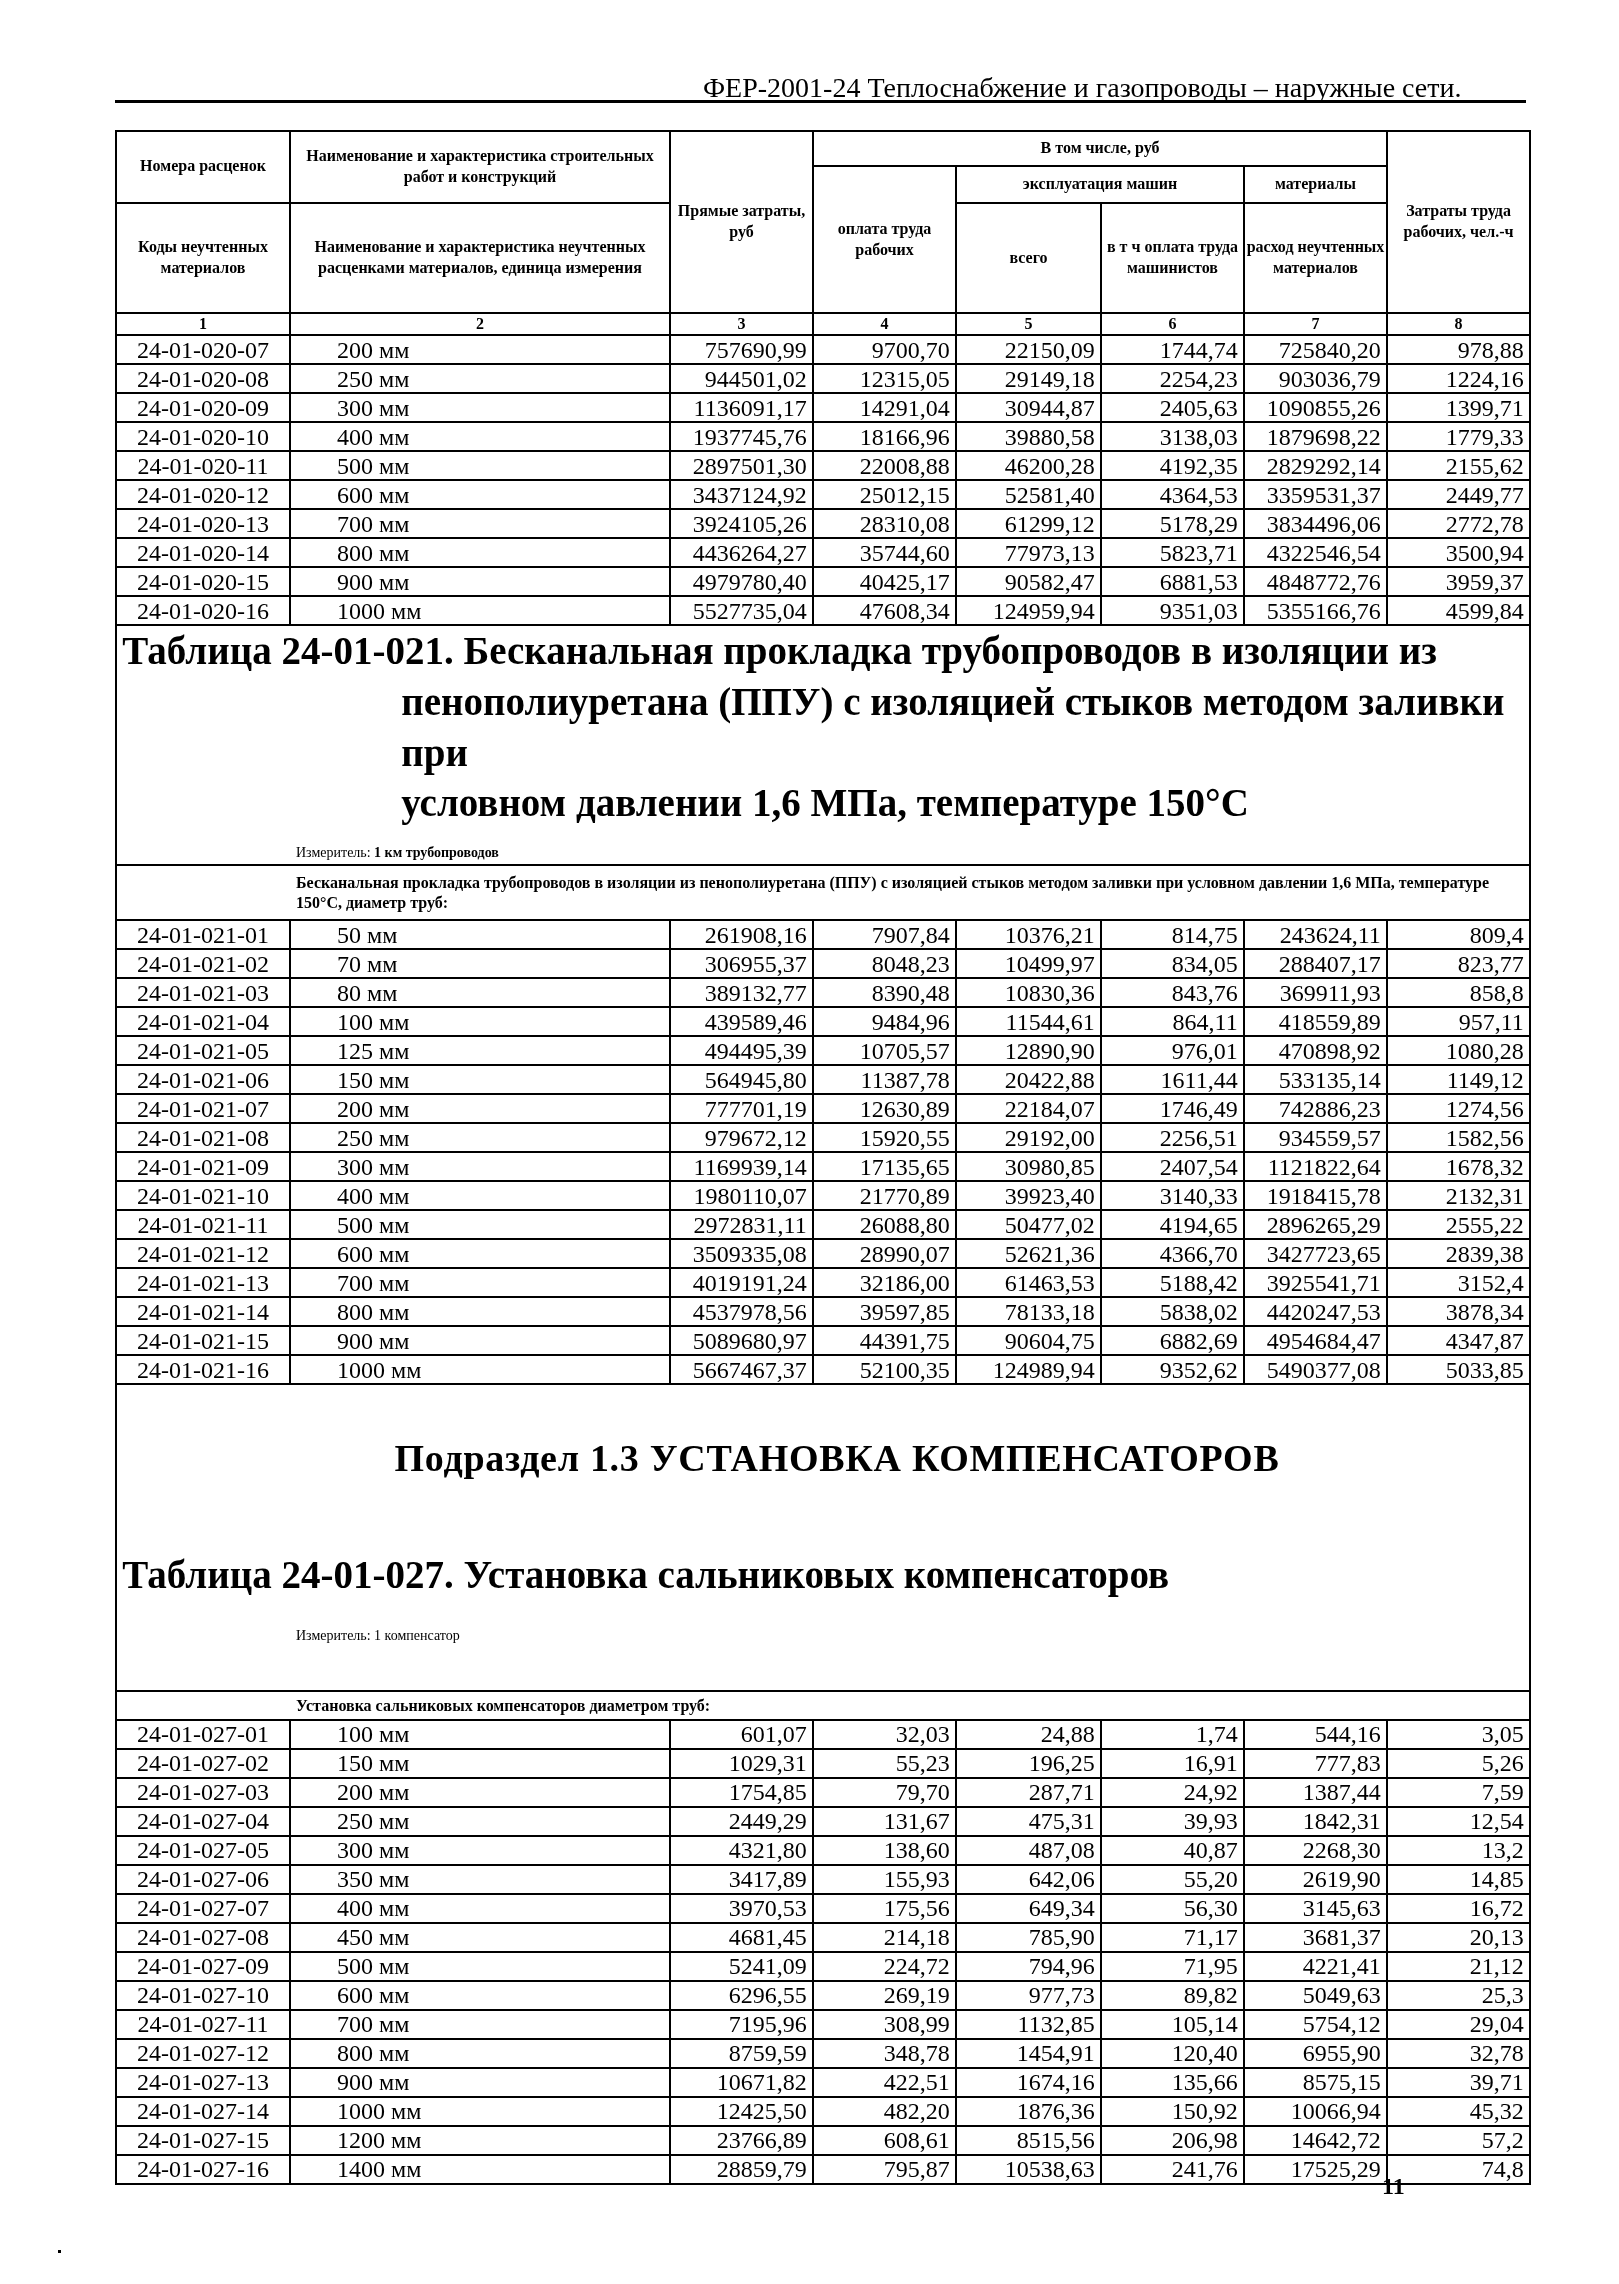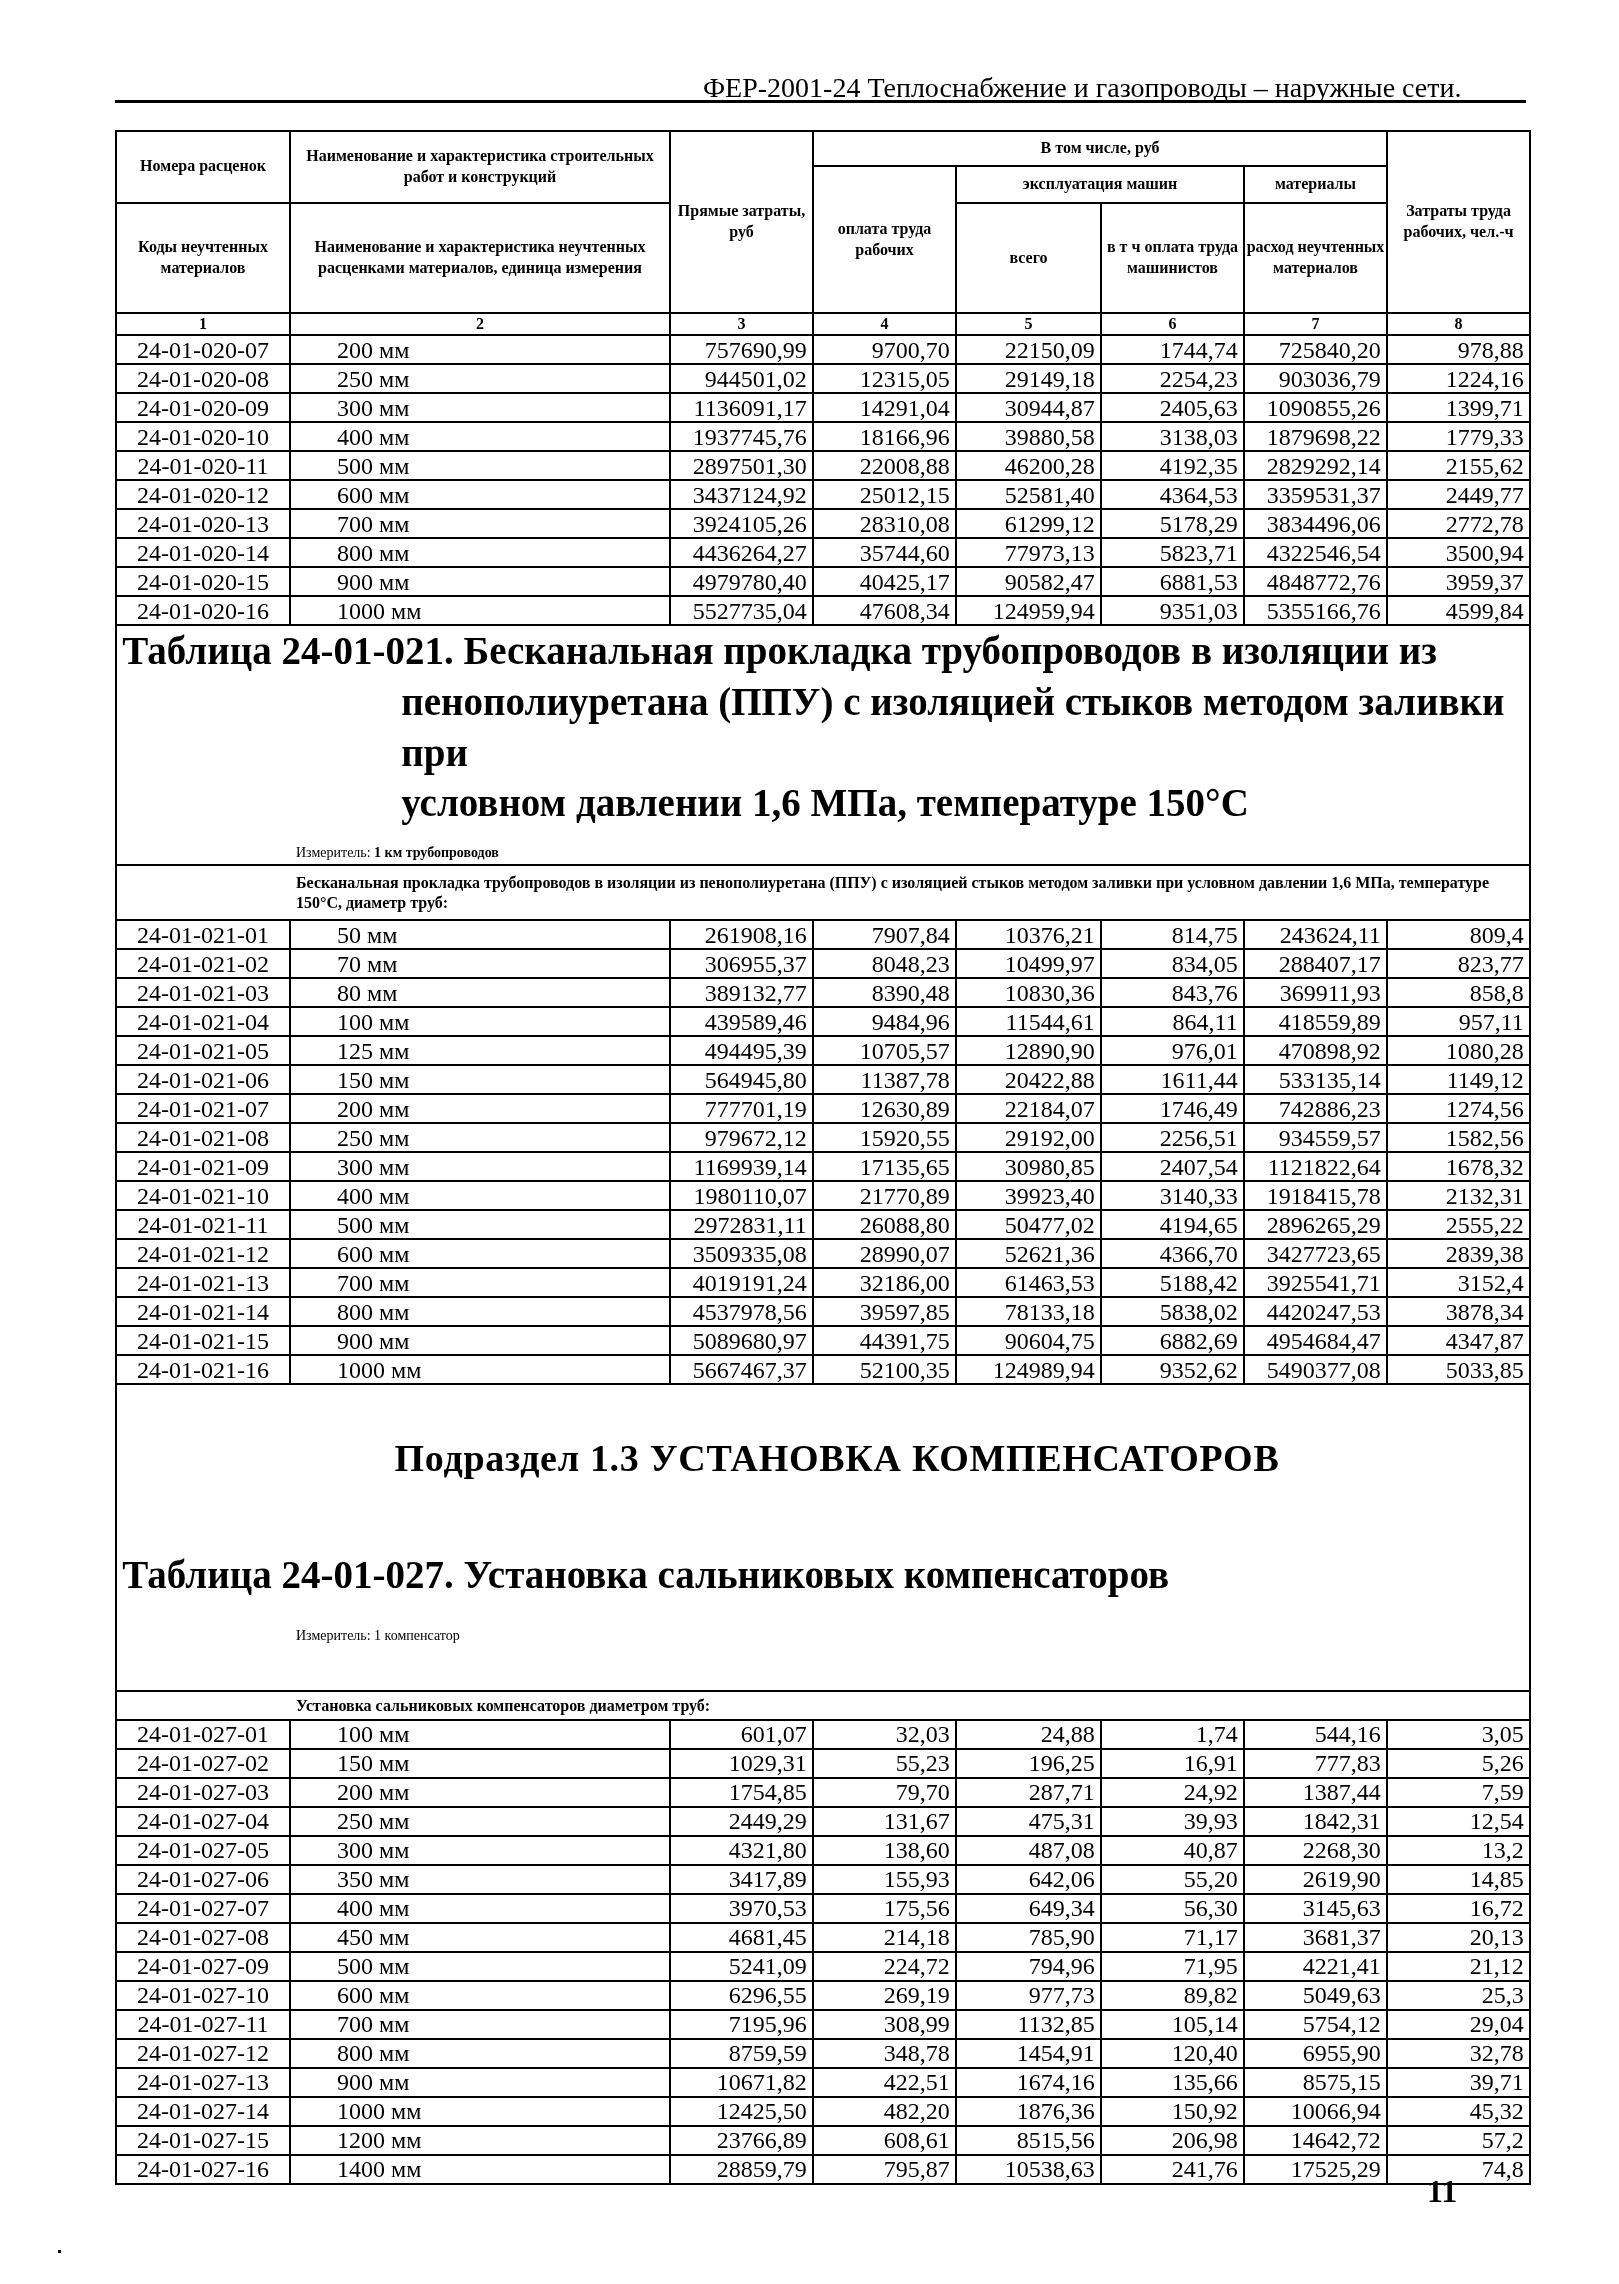--- a/index.html
+++ b/index.html
@@ -19,21 +19,21 @@
   td.code { text-align: center; }
   td.name { text-align: left; padding-left: 46px !important; }
   td.num { text-align: right; }
   tr.section td.sec { border-left: 2px solid #000; border-right: 2px solid #000; border-top: none; border-bottom: none; padding: 0; position: relative; white-space: normal; }
   .tbl-title { font-size: 39px; font-weight: bold; line-height: 1.3; padding-left: 5.3px; }
   .tbl-title .cont { display: block; padding-left: 279px; }
   .tbl-unit { font-size: 14px; padding-left: 179px; line-height: 1.2; }
   .tbl-unit b { font-weight: bold; }
   .sub-title { font-size: 38px; font-weight: bold; text-align: center; letter-spacing: 0.7px; margin-left: 28px; }
   tr.group td.grp { font-size: 16px; font-weight: bold; white-space: normal; padding-left: 179px; line-height: 1.22; border-top-width: 2.7px; }
-  .page-number { position: absolute; left: 1427px; top: 2173px; font-size: 32px; font-weight: bold; }
+  .page-number { position: absolute; left: 1382px; top: 2173px; font-size: 24px; font-weight: bold; }
   .speck { position: absolute; left: 58px; top: 2250px; width: 2.7px; height: 2.7px; background: #000; }
 </style>
 </head>
 <body>
 
 <div class="running-header">ФЕР-2001-24 Теплоснабжение и газопроводы – наружные сети.</div>
 <div class="header-rule"></div>
 
 <table class="main">
   <colgroup>

